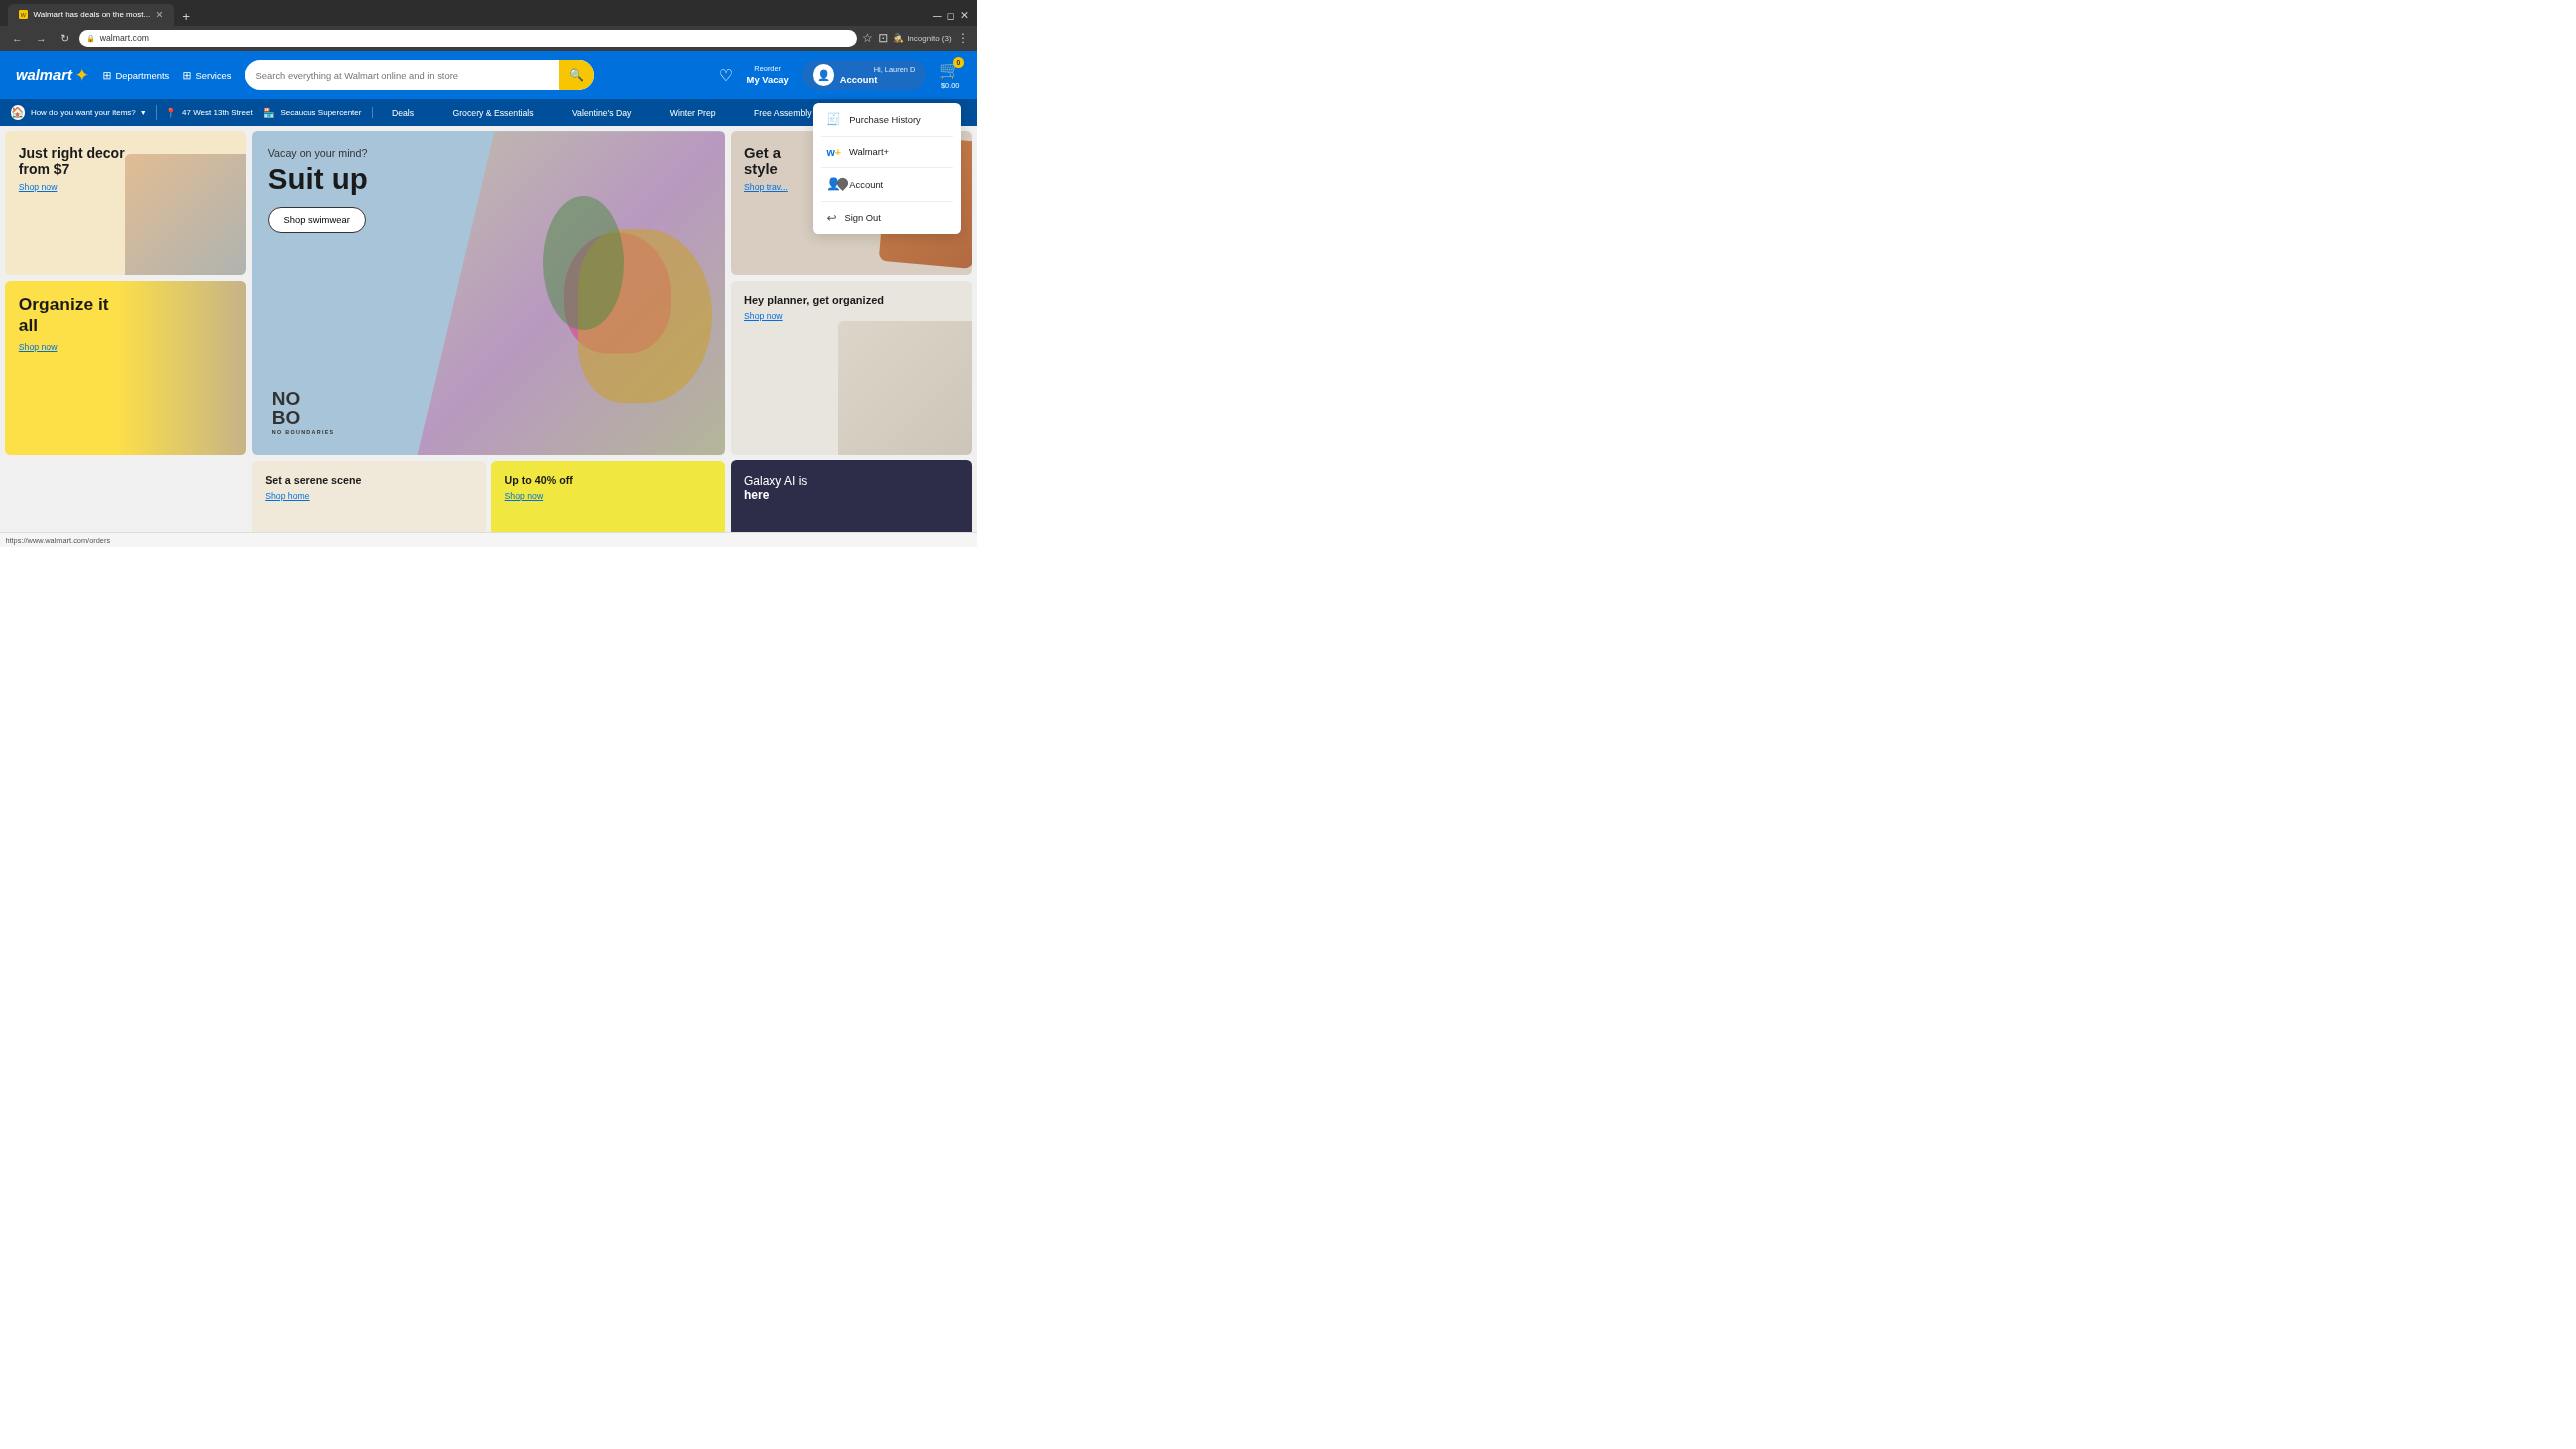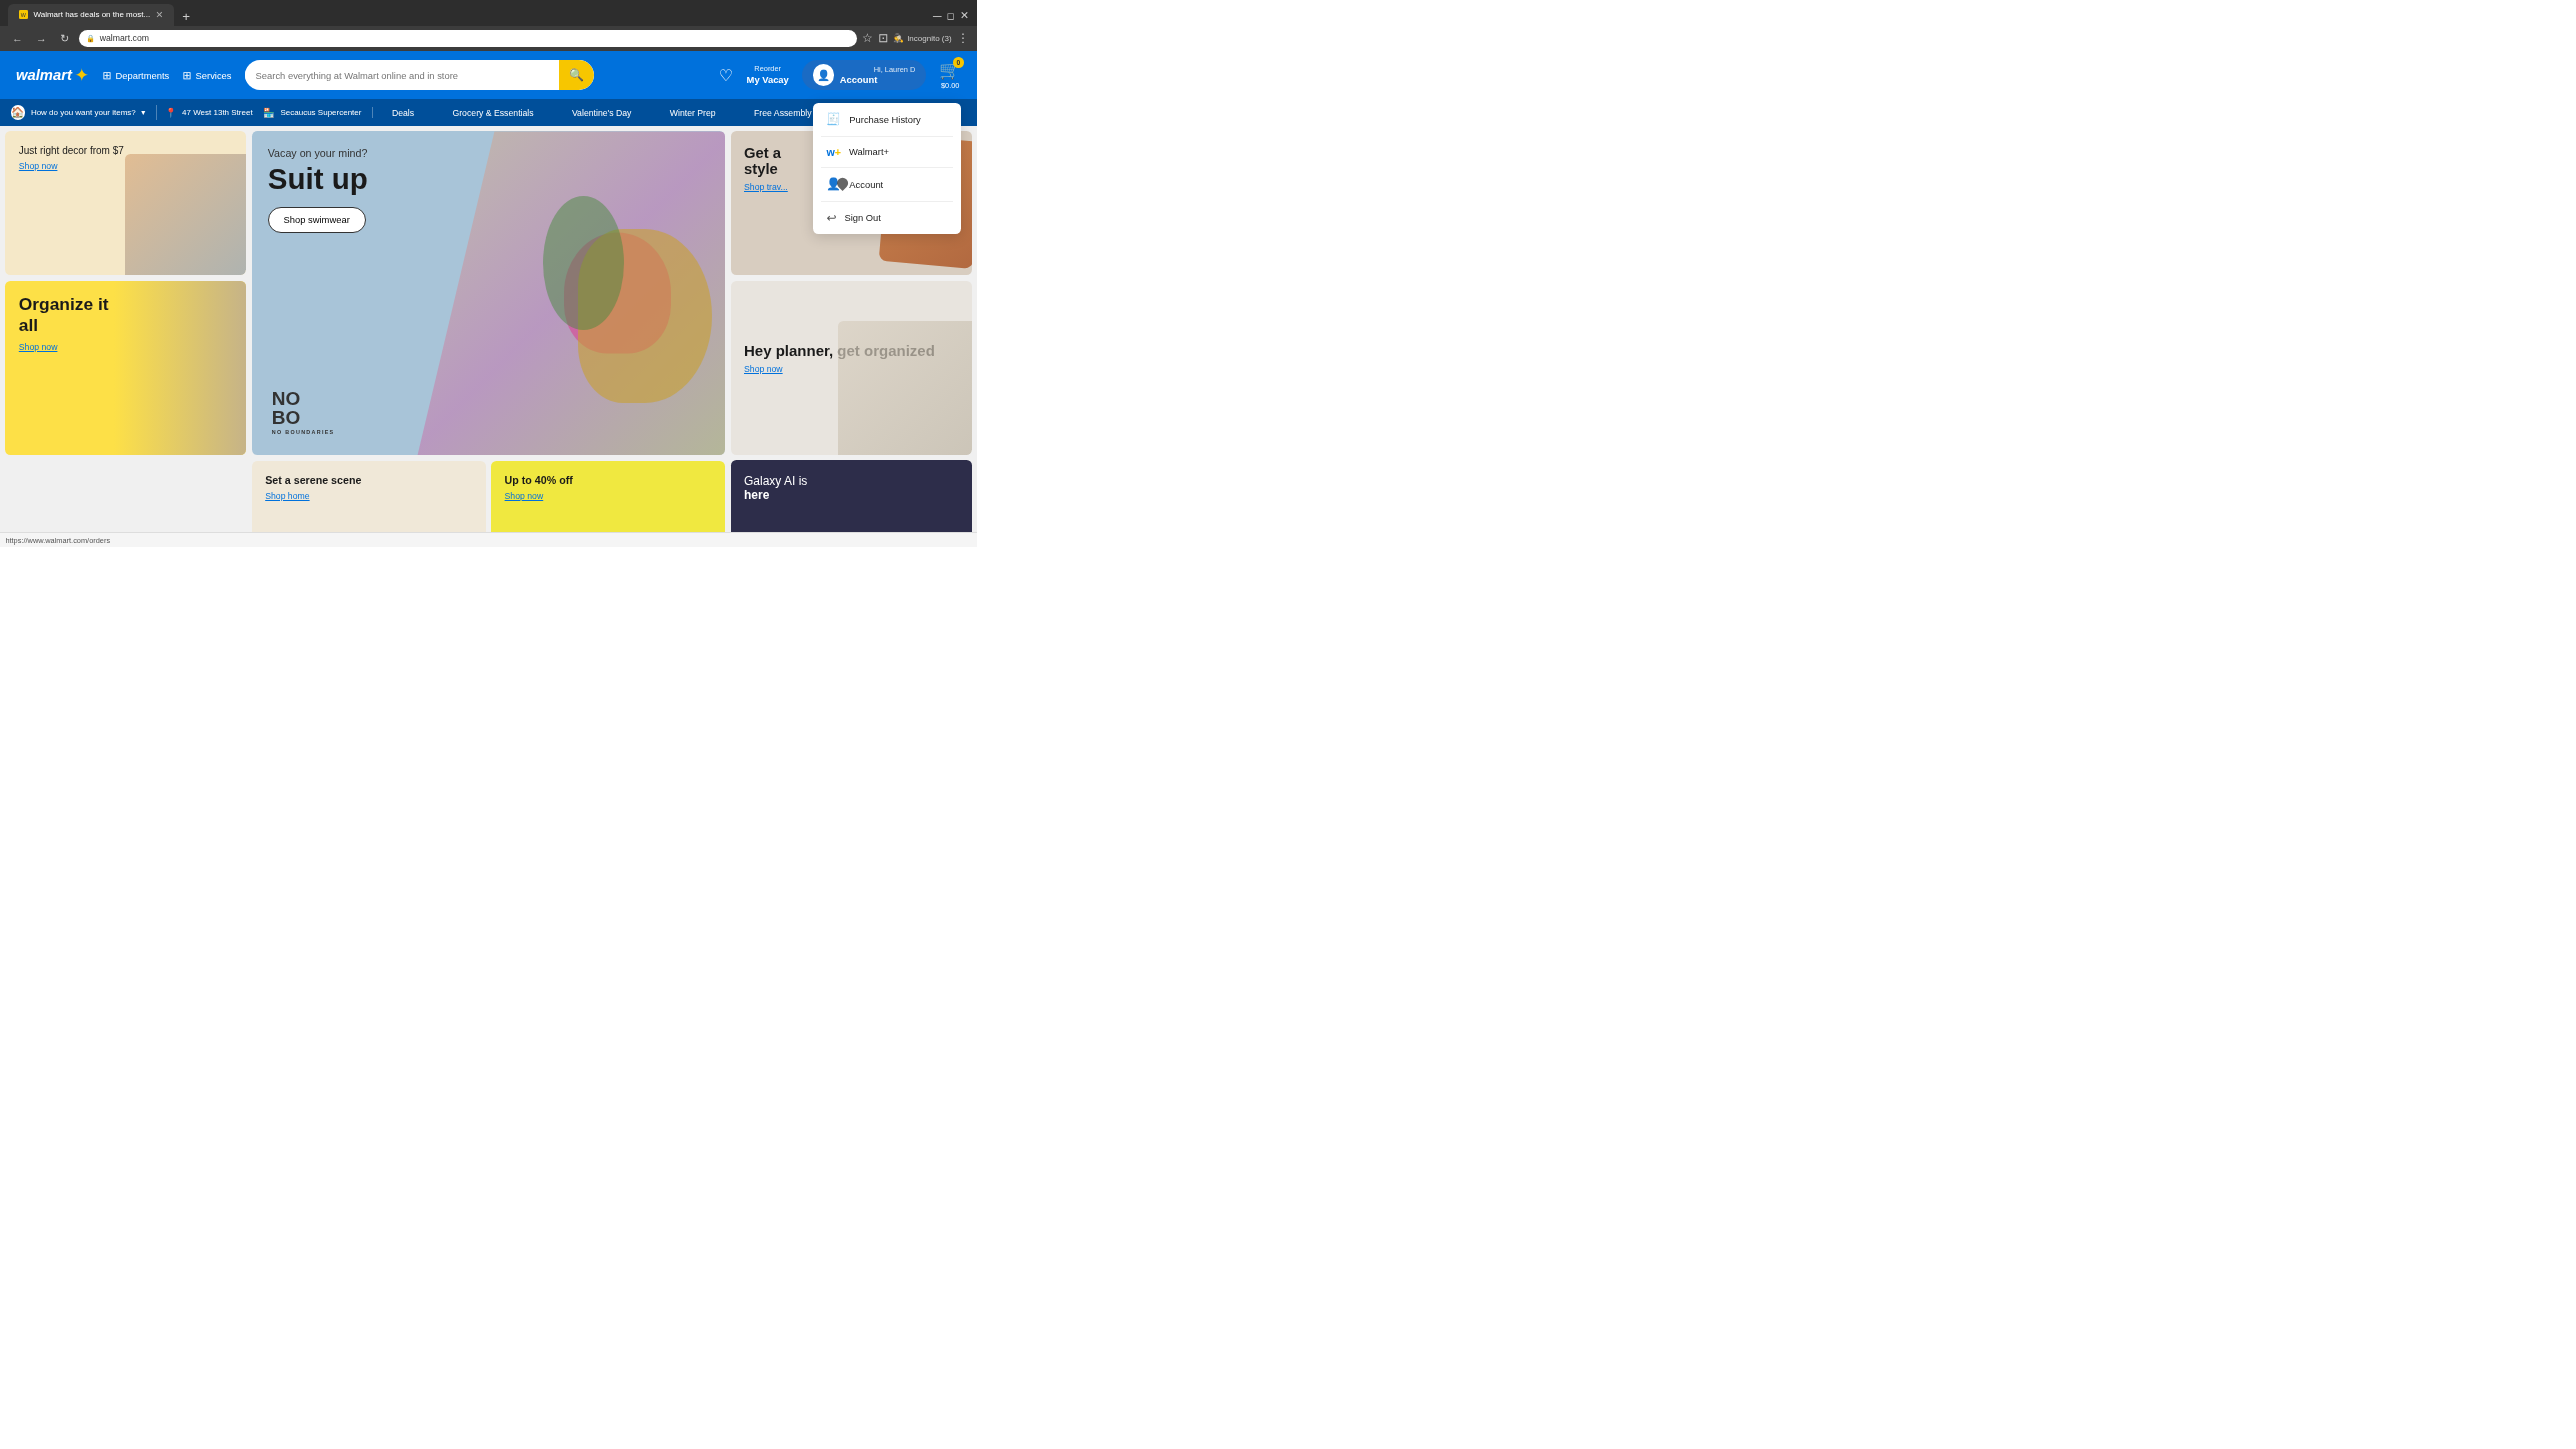--- a/index.html
+++ b/index.html
@@ -353,21 +353,21 @@
       <span class="sub-nav-link">Free Assembly</span>
       <span class="sub-nav-link">Time</span>
     </div>
   </div>
 
   <div style="display:grid;grid-template-columns:241px 1fr 241px;gap:5.4px;padding:5.4px;background:#f0f0f0;">
 
     <div>
 
       <div style="background:#f5e8c8;border-radius:5.4px;padding:13.4px;height:144px;position:relative;overflow:hidden;">
-        <div style="font-size:10px;font-weight:normal;color:#1a1a1a;max-width:60%;">Just right decor from $7</div>
+        <div style="font-size:14px;font-weight:bold;color:#1a1a1a;max-width:60%;">Just right decor from $7</div>
         <a style="color:#0071dc;font-size:8.7px;text-decoration:underline;cursor:pointer;display:block;margin-top:5.4px;">Shop now</a>
         <div style="position:absolute;right:0;bottom:0;width:121px;height:121px;background:linear-gradient(135deg,#d4a070,#8090a0);border-radius:5.4px 0 5.4px 0;opacity:0.6;"></div>
       </div>
 
       <div style="background:#fde047;border-radius:5.4px;margin-top:5.4px;height:174px;position:relative;overflow:hidden;">
         <div style="padding:13.4px;">
           <div style="font-size:17.4px;font-weight:bold;color:#1a1a1a;">Organize it</div>
           <div style="font-size:17.4px;font-weight:bold;color:#1a1a1a;">all</div>
           <a style="color:#0071dc;font-size:8.7px;text-decoration:underline;cursor:pointer;display:block;margin-top:5.4px;">Shop now</a>
         </div>
@@ -410,21 +410,21 @@
     <div>
 
       <div style="background:#d8cdc0;border-radius:5.4px;height:144px;padding:13.4px;position:relative;overflow:hidden;">
         <div style="font-size:14.8px;font-weight:bold;color:#1a1a1a;">Get a</div>
         <div style="font-size:14.8px;font-weight:bold;color:#1a1a1a;">style</div>
         <a style="color:#0071dc;font-size:8.7px;text-decoration:underline;cursor:pointer;display:block;margin-top:5.4px;">Shop trav...</a>
         <div style="position:absolute;right:-6.7px;top:6.7px;width:94px;height:127px;background:linear-gradient(135deg,#c87030,#a85020);border-radius:8px;opacity:0.8;transform:rotate(5deg);"></div>
       </div>
 
       <div style="background:#e8e4de;border-radius:5.4px;margin-top:5.4px;height:174px;padding:13.4px;position:relative;overflow:hidden;">
-        <div style="font-size:15px;font-weight:bold;color:#1a1a1a;margin-bottom:4px;margin-top:48px;">Hey planner, get organized</div>
+        <div style="font-size:11px;font-weight:bold;color:#1a1a1a;margin-bottom:4px;">Hey planner, get organized</div>
         <a style="color:#0071dc;font-size:8.7px;text-decoration:underline;cursor:pointer;">Shop now</a>
         <div style="position:absolute;right:0;bottom:0;width:134px;height:134px;background:linear-gradient(135deg,#d8cfc0,#c0b8a8);border-radius:5.4px 0;opacity:0.7;"></div>
       </div>
 
       <div style="background:#2d2d4a;border-radius:5.4px;margin-top:5.4px;height:81px;padding:13.4px;">
         <div style="font-size:12px;font-weight:normal;color:#fff;">Galaxy AI is</div>
         <div style="font-size:12px;font-weight:bold;color:#fff;">here</div>
       </div>
     </div>
   </div>

